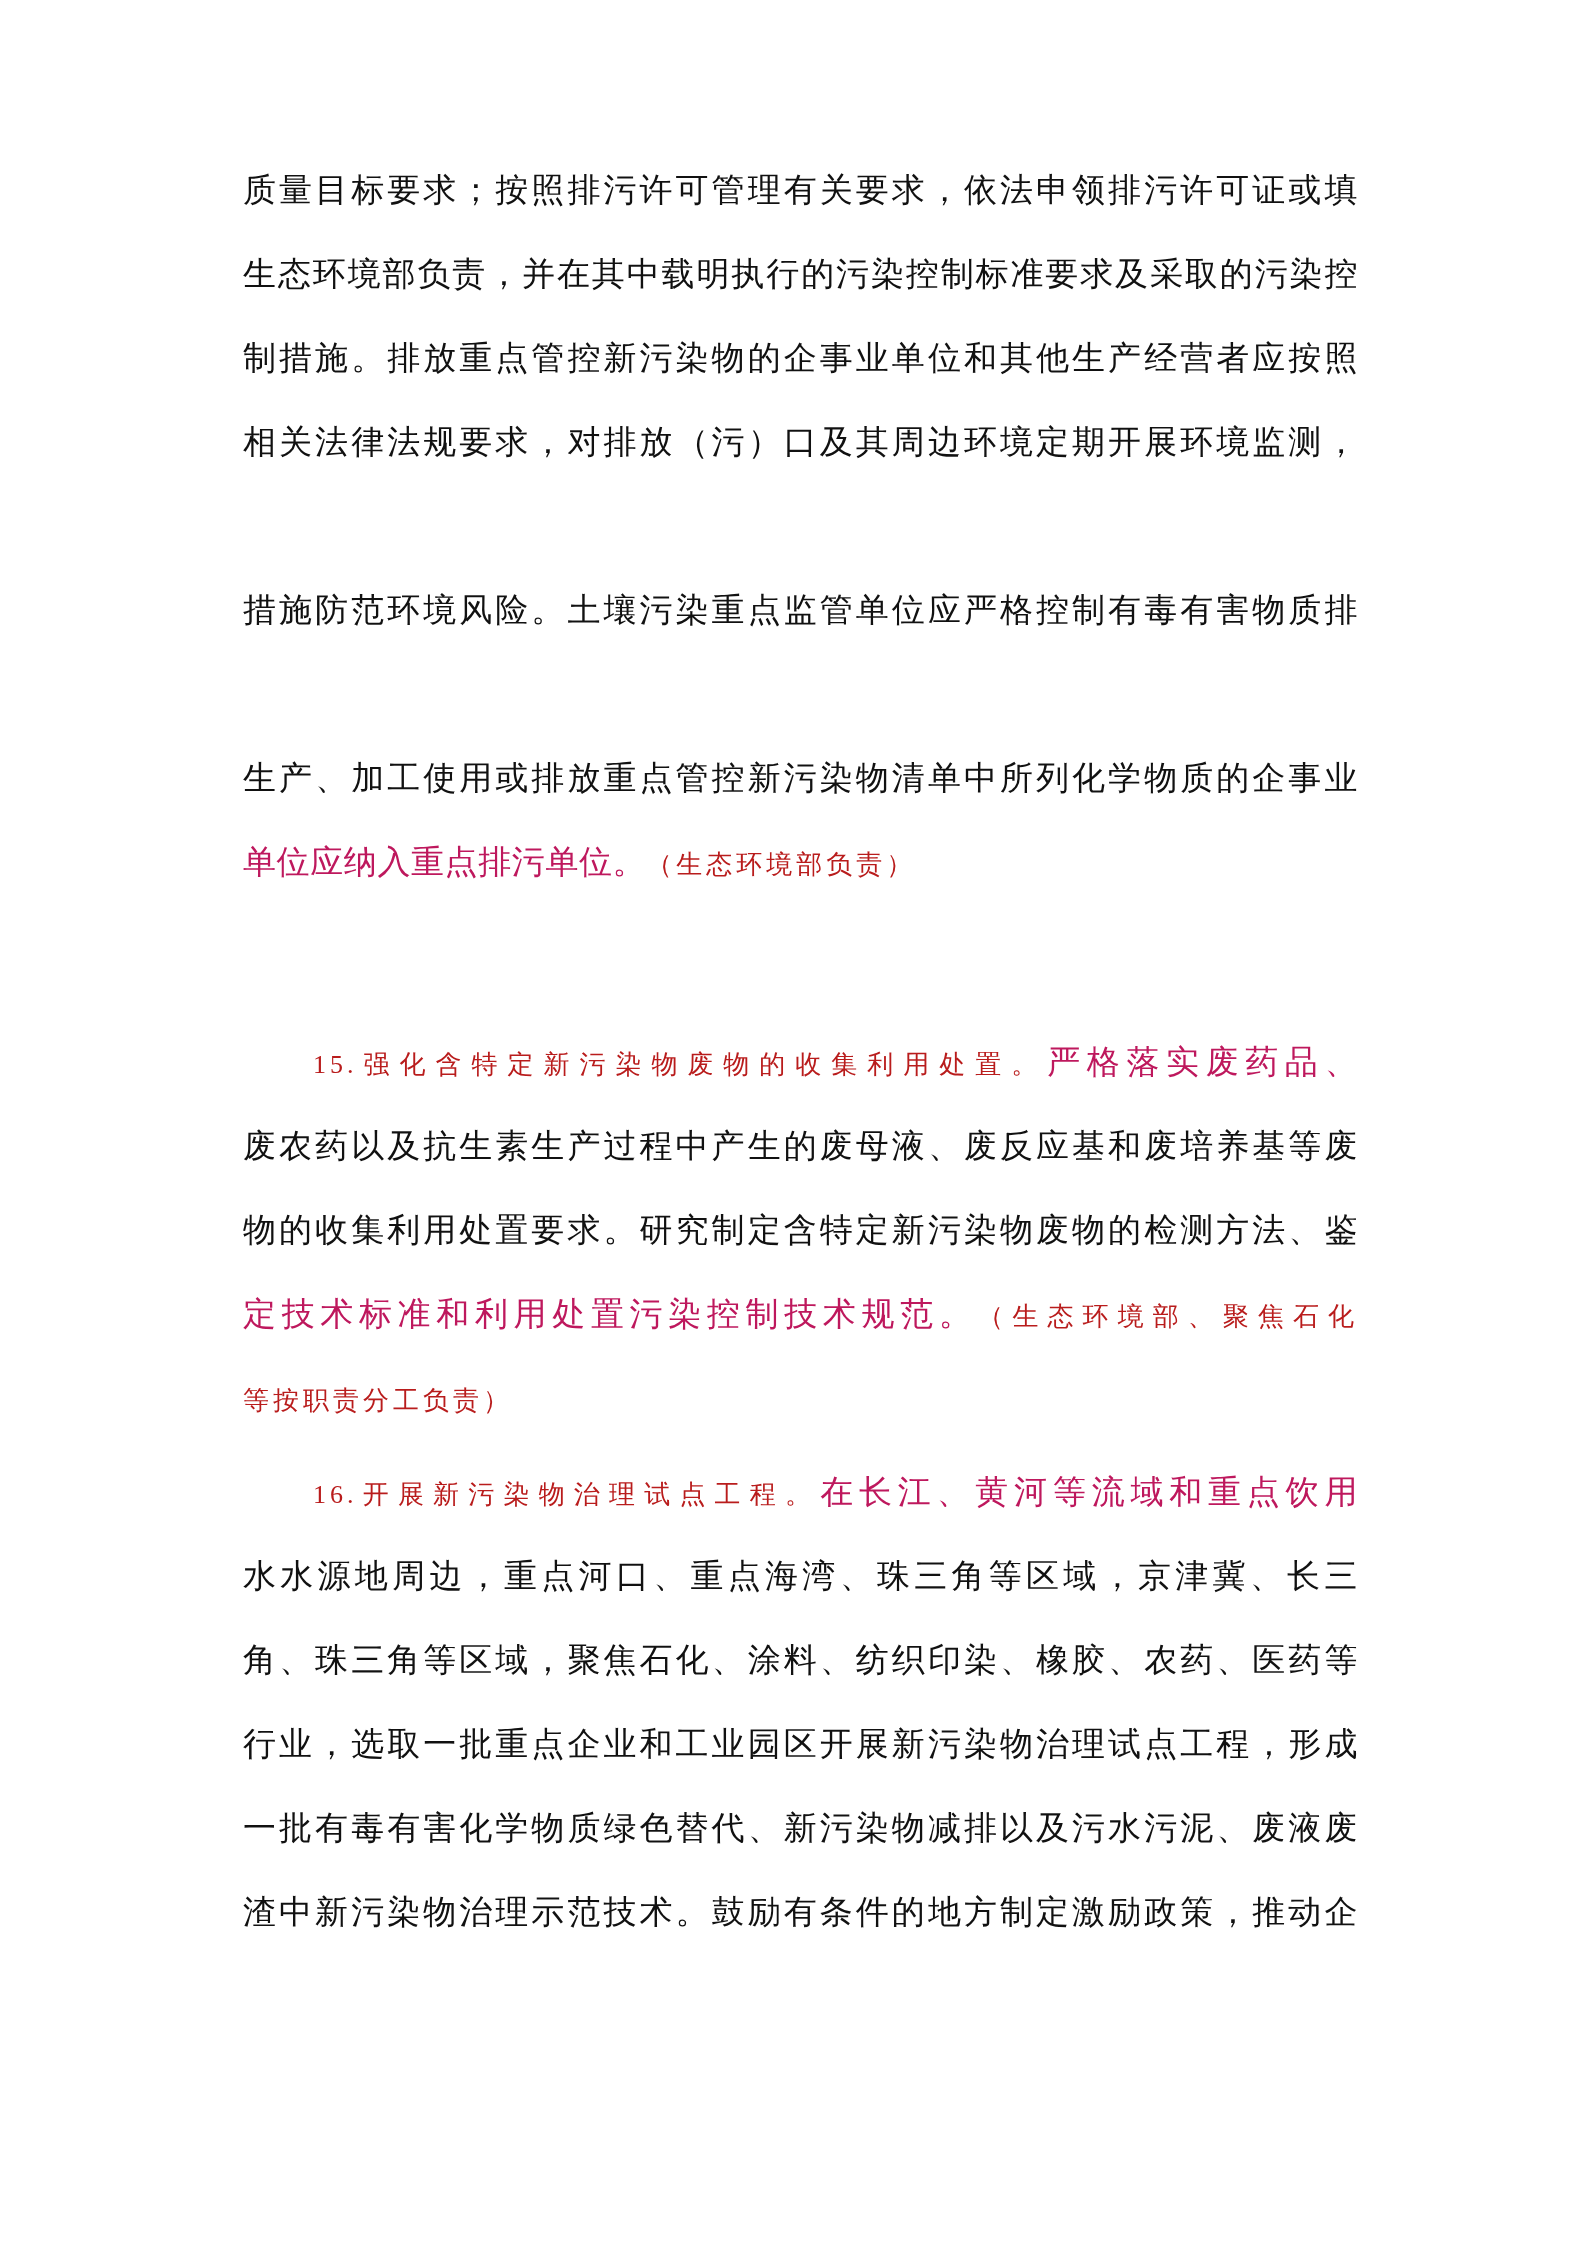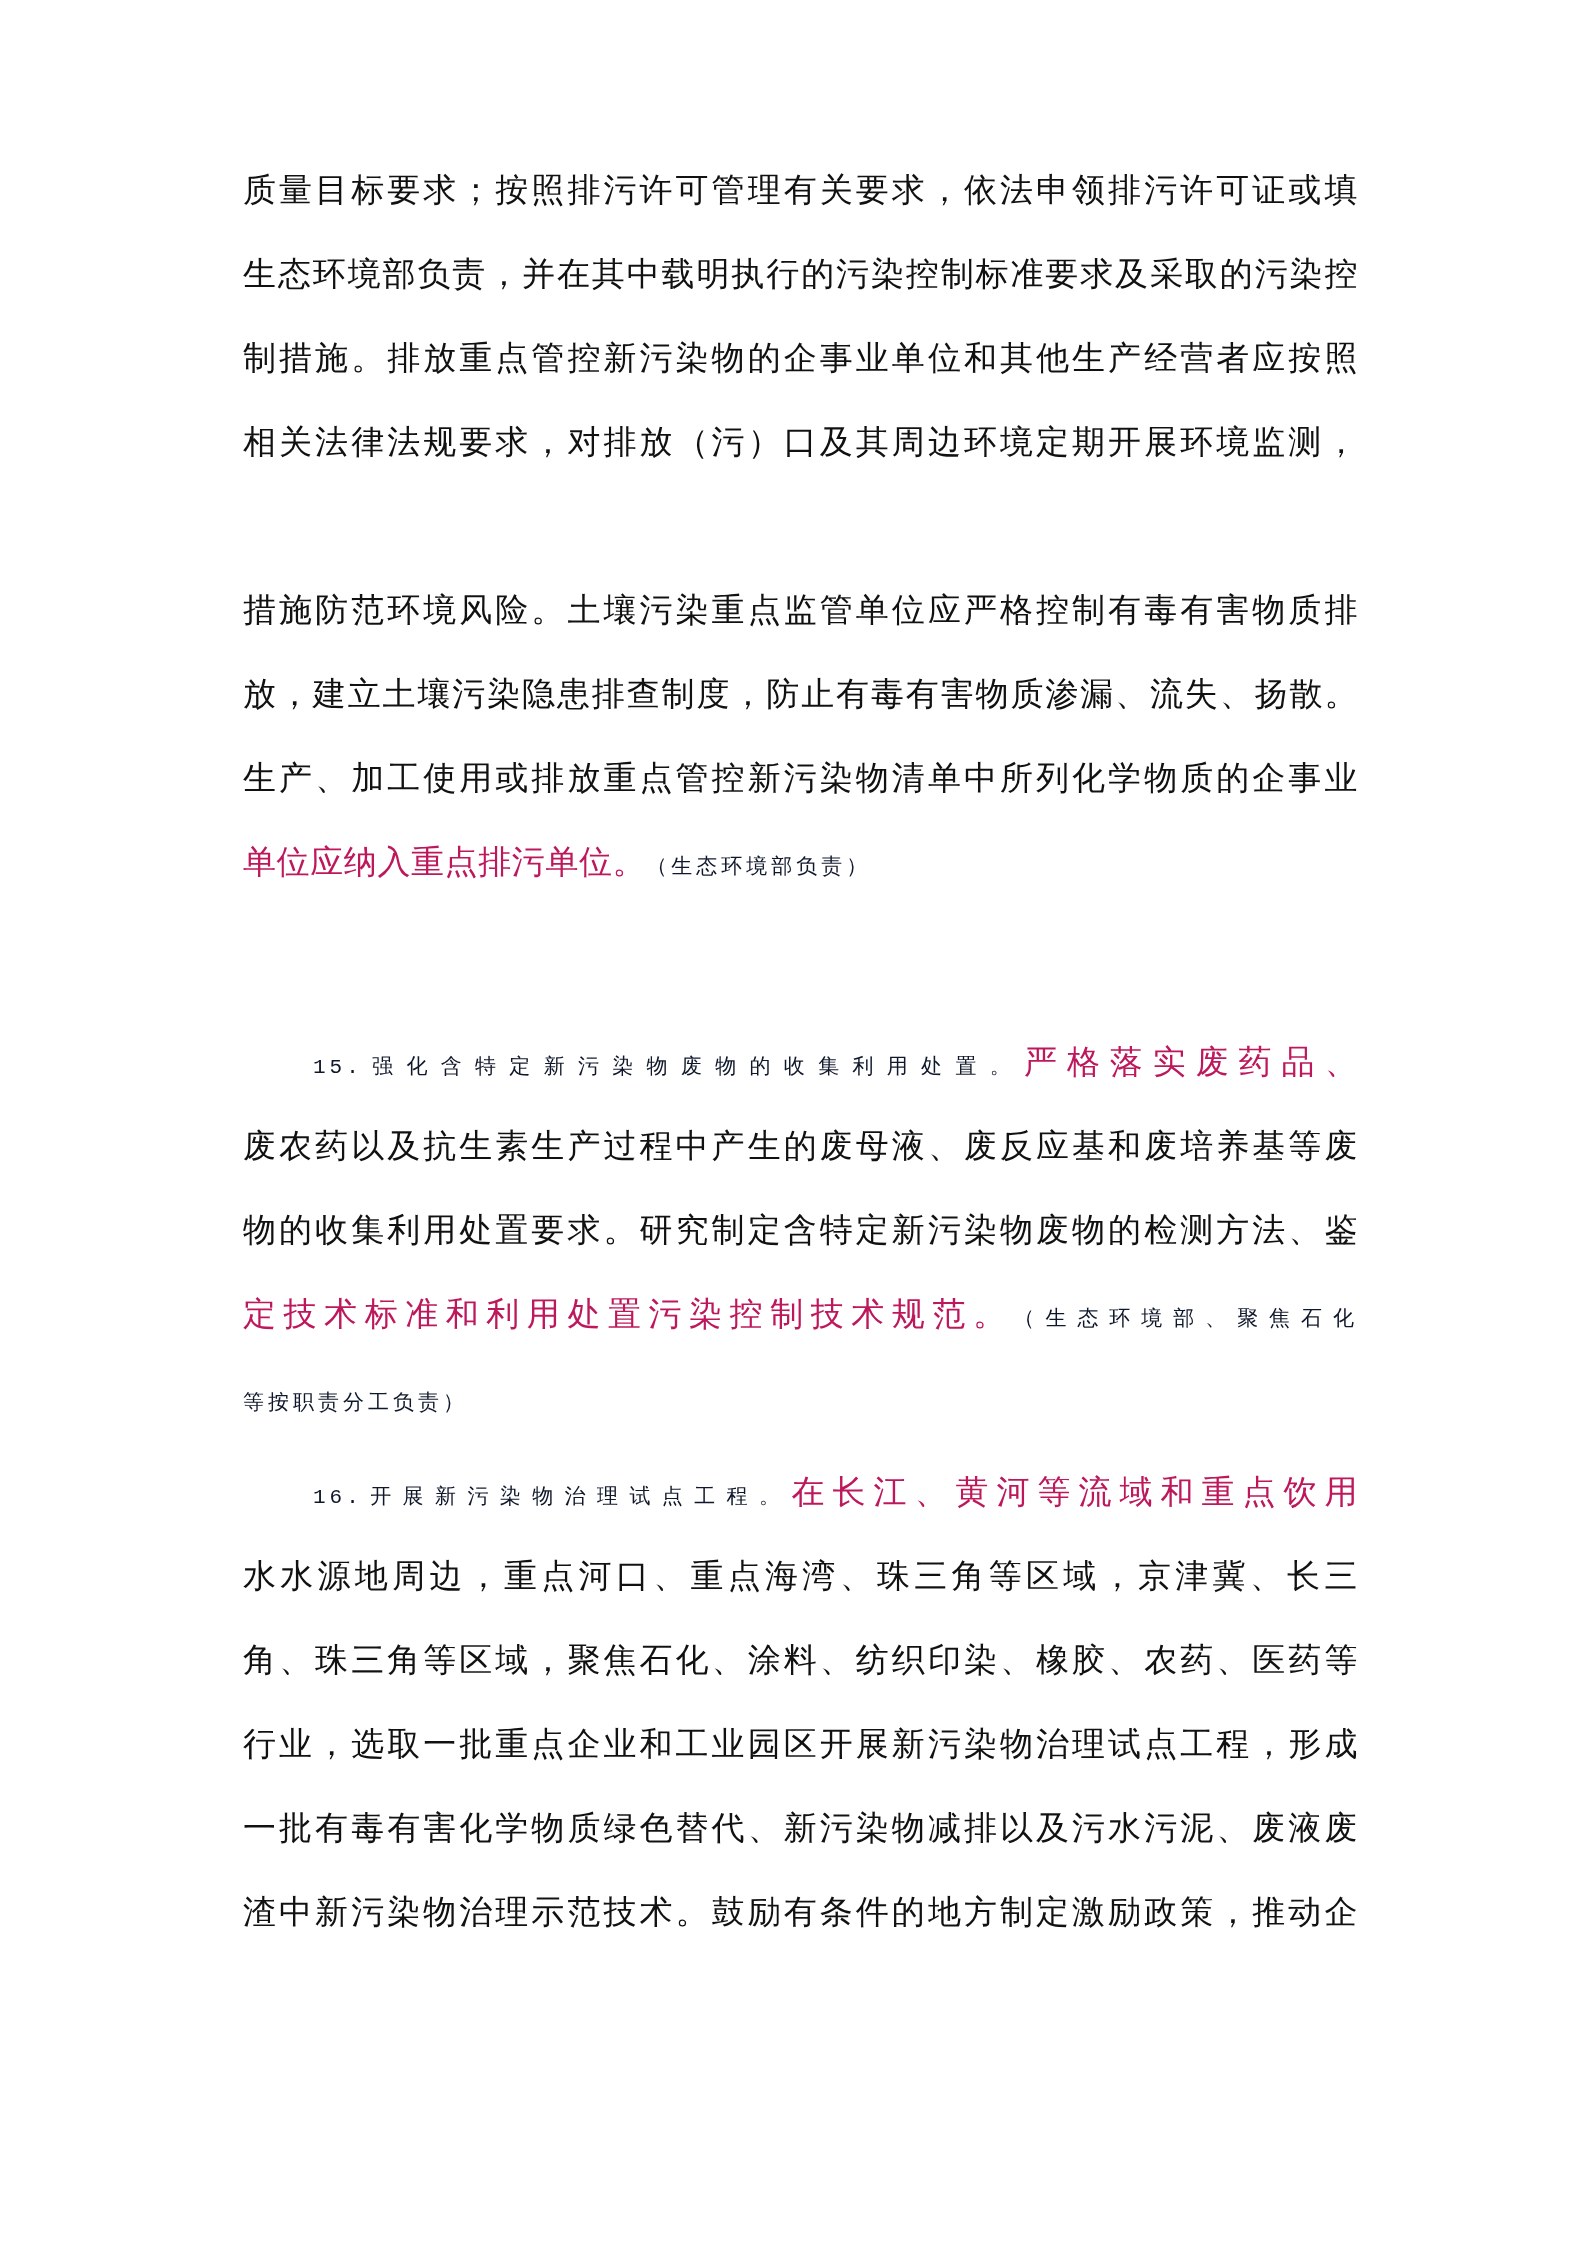--- a/index.html
+++ b/index.html
@@ -35,41 +35,40 @@
       text-align-last: justify;
     }
     .line.last {
       text-align-last: left;
     }
     .line.indent {
       left: 313px;
       width: 1045px;
     }
     .light {
-      font-family: Liberation Mono, monospace;
+      font-family: Liberation Serif, serif;
       font-weight: normal;
-      color: #0f172a;
-      font-size: 21px;
+      color: #b91c1c;
+      font-size: 26px;
       letter-spacing: 4px;
     }
     .dark {
       color: #be185d;
     }
   </style>
 </head>
 <body>
 
 <div class="page">
 
   <div class="line" style="top:168px">质量目标要求；按照排污许可管理有关要求，依法申领排污许可证或填</div>
   <div class="line" style="top:252px">生态环境部负责，并在其中载明执行的污染控制标准要求及采取的污染控</div>
   <div class="line" style="top:336px">制措施。排放重点管控新污染物的企事业单位和其他生产经营者应按照</div>
   <div class="line" style="top:420px">相关法律法规要求，对排放（污）口及其周边环境定期开展环境监测，</div>
   <div class="line" style="top:588px">措施防范环境风险。土壤污染重点监管单位应严格控制有毒有害物质排</div>
-  <div class="line" style="top:672px">放，建立土壤污染隐患排查制度，防止有毒有害物质渗漏、流失、扬散。</div>
   <div class="line" style="top:756px">生产、加工使用或排放重点管控新污染物清单中所列化学物质的企事业</div>
   <div class="line last" style="top:840px">
     <span class="dark">单位应纳入重点排污单位。</span><span class="light">（生态环境部负责）</span>
   </div>
 
   <div class="line indent" style="top:1040px">
     <span class="light">15.强化含特定新污染物废物的收集利用处置。</span><span class="dark">严格落实废药品、</span>
   </div>
   <div class="line" style="top:1124px">废农药以及抗生素生产过程中产生的废母液、废反应基和废培养基等废</div>
   <div class="line" style="top:1208px">物的收集利用处置要求。研究制定含特定新污染物废物的检测方法、鉴</div>

